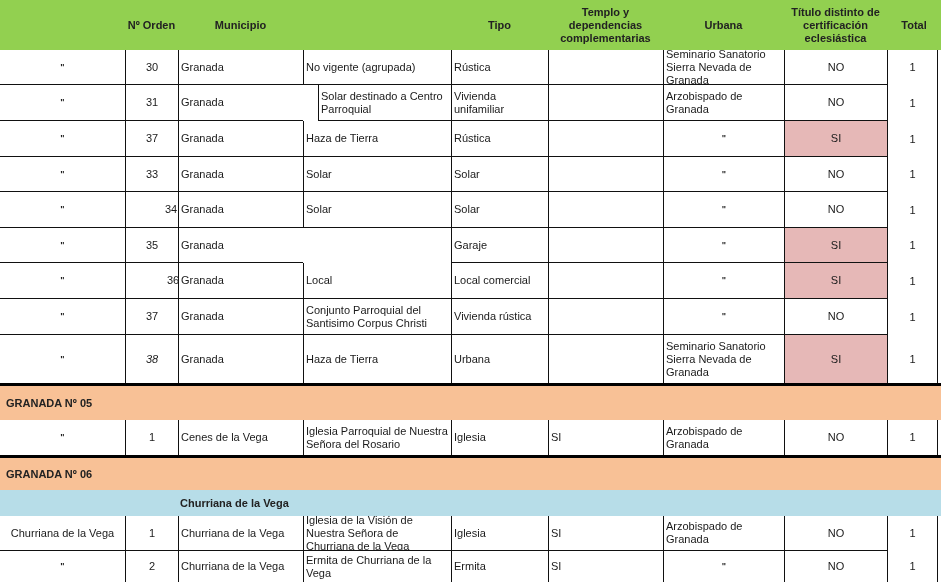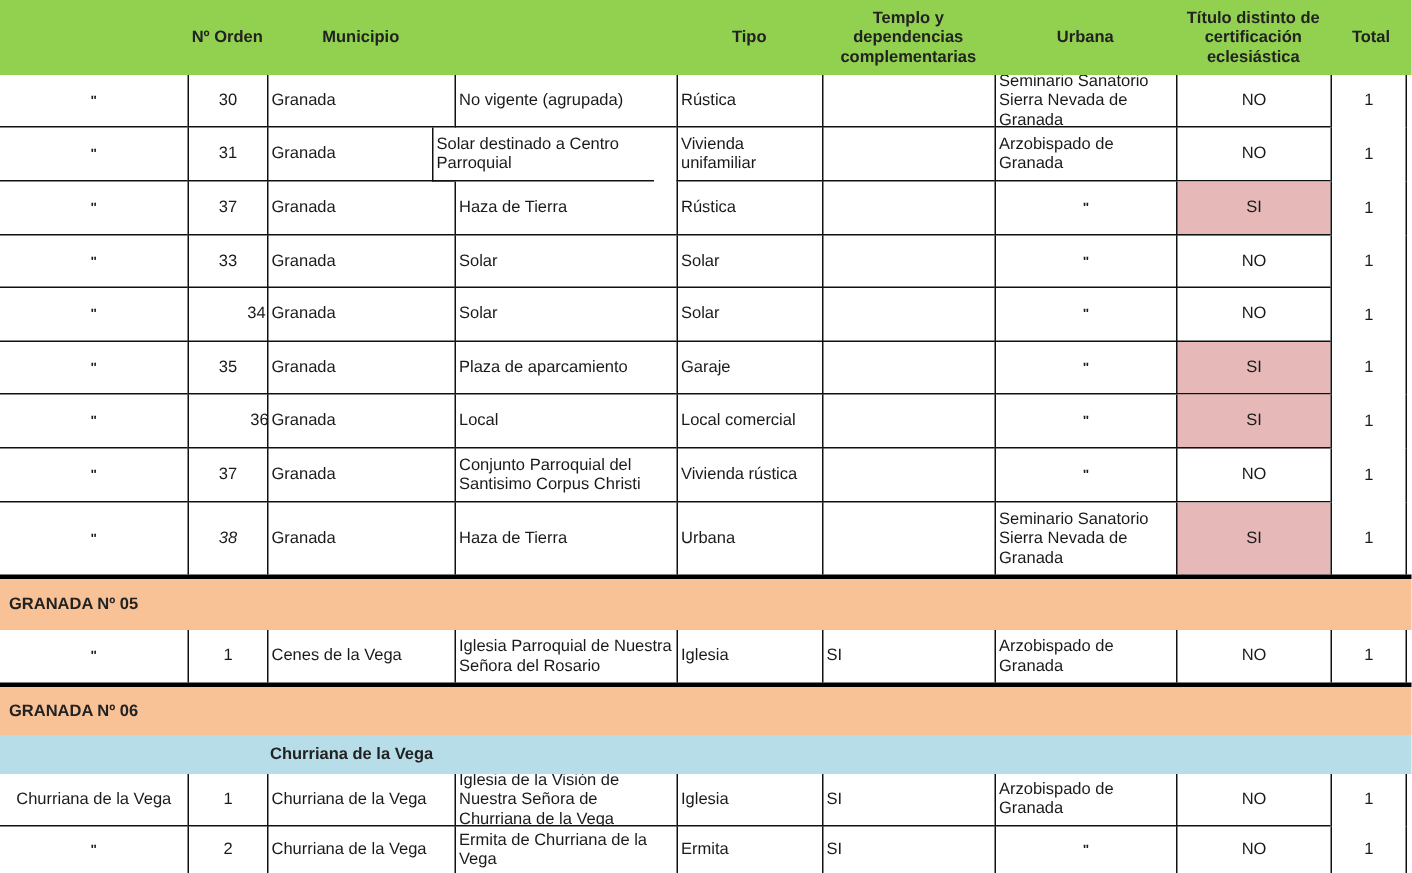--- a/index.html
+++ b/index.html
@@ -45,21 +45,21 @@
       <div class="cell l vb hb" style="left: 451px; width: 97px;">Rústica</div>
       <div class="cell l vb hb" style="left: 548px; width: 115px;"></div>
       <div class="cell l vb hb" style="left: 663px; width: 121px;">Seminario Sanatorio Sierra Nevada de Granada</div>
       <div class="cell c vb hb" style="left: 784px; width: 103px;">NO</div>
       <div class="cell c vb " style="left: 887px; width: 51px; border-right: 1px solid rgb(17, 17, 17);">1</div>
     </div>
     <div class="row" style="top: 85px; height: 36px;">
       <div class="cell c hb" style="left: 0px; width: 125px; font-weight: bold; font-size: 9px;">"</div>
       <div class="cell c vb hb" style="left: 125px; width: 53px;">31</div>
       <div class="cell l vb hb" style="left: 178px; width: 125px;">Granada</div>
-      <div class="cell l vb hb" style="left: 288px; width: 148px;">Solar destinado a Centro Parroquial</div>
+      <div class="cell l vb hb" style="left: 318px; width: 148px;">Solar destinado a Centro Parroquial</div>
       <div class="cell l vb hb" style="left: 451px; width: 97px;">Vivienda unifamiliar</div>
       <div class="cell l vb hb" style="left: 548px; width: 115px;"></div>
       <div class="cell l vb hb" style="left: 663px; width: 121px;">Arzobispado de Granada</div>
       <div class="cell c vb hb" style="left: 784px; width: 103px;">NO</div>
       <div class="cell c vb " style="left: 887px; width: 51px; border-right: 1px solid rgb(17, 17, 17);">1</div>
     </div>
     <div class="row" style="top: 121px; height: 36px;">
       <div class="cell c hb" style="left: 0px; width: 125px; font-weight: bold; font-size: 9px;">"</div>
       <div class="cell c vb hb" style="left: 125px; width: 53px;">37</div>
       <div class="cell l vb hb" style="left: 178px; width: 125px;">Granada</div>
@@ -89,21 +89,20 @@
       <div class="cell l vb hb" style="left: 451px; width: 97px;">Solar</div>
       <div class="cell l vb hb" style="left: 548px; width: 115px;"></div>
       <div class="cell l vb hb" style="left: 663px; width: 121px; justify-content: center; font-weight: bold; font-size: 9px;">"</div>
       <div class="cell c vb hb" style="left: 784px; width: 103px;">NO</div>
       <div class="cell c vb " style="left: 887px; width: 51px; border-right: 1px solid rgb(17, 17, 17);">1</div>
     </div>
     <div class="row" style="top: 228px; height: 35px;">
       <div class="cell c hb" style="left: 0px; width: 125px; font-weight: bold; font-size: 9px;">"</div>
       <div class="cell c vb hb" style="left: 125px; width: 53px;">35</div>
       <div class="cell l vb hb" style="left: 178px; width: 125px;">Granada</div>
-      <div class="cell l vb hb" style="left: 303px; width: 148px;">Plaza de aparcamiento</div>
       <div class="cell l vb hb" style="left: 451px; width: 97px;">Garaje</div>
       <div class="cell l vb hb" style="left: 548px; width: 115px;"></div>
       <div class="cell l vb hb" style="left: 663px; width: 121px; justify-content: center; font-weight: bold; font-size: 9px;">"</div>
       <div class="cell c vb hb si" style="left: 784px; width: 103px;">SI</div>
       <div class="cell c vb " style="left: 887px; width: 51px; border-right: 1px solid rgb(17, 17, 17);">1</div>
     </div>
     <div class="row" style="top: 263px; height: 36px;">
       <div class="cell c hb" style="left: 0px; width: 125px; font-weight: bold; font-size: 9px;">"</div>
       <div class="cell c vb hb" style="left: 125px; width: 53px; padding-left: 44px;">36</div>
       <div class="cell l vb hb" style="left: 178px; width: 125px;">Granada</div>

